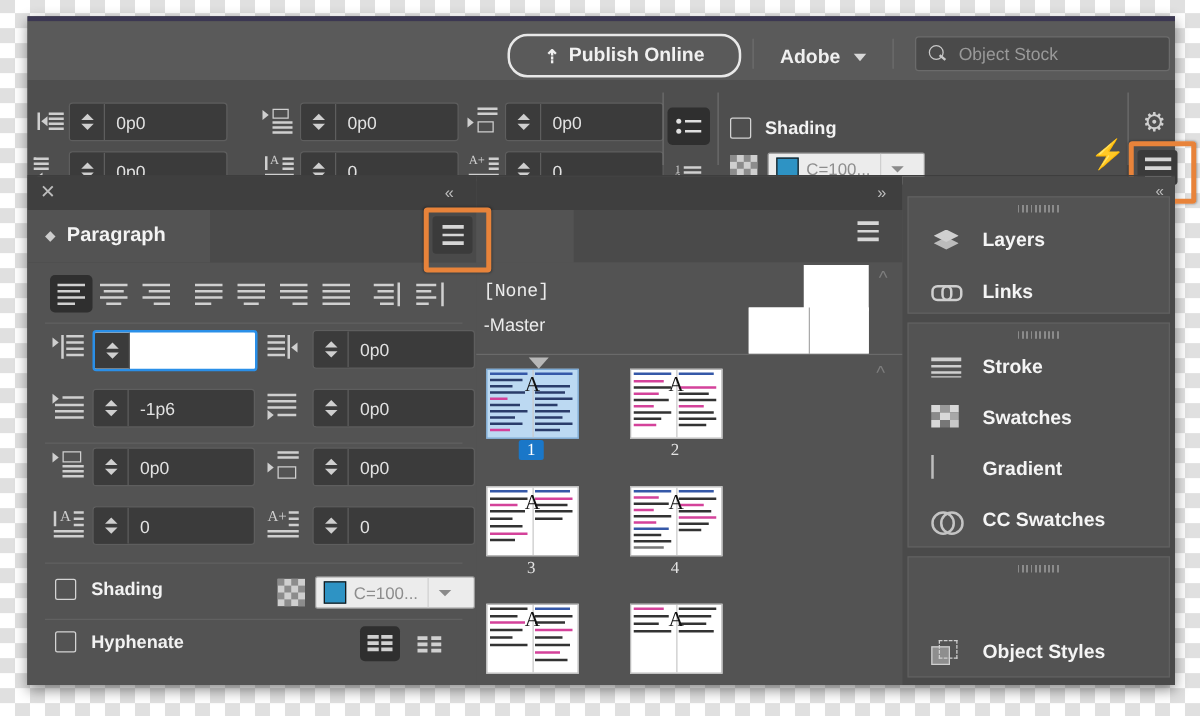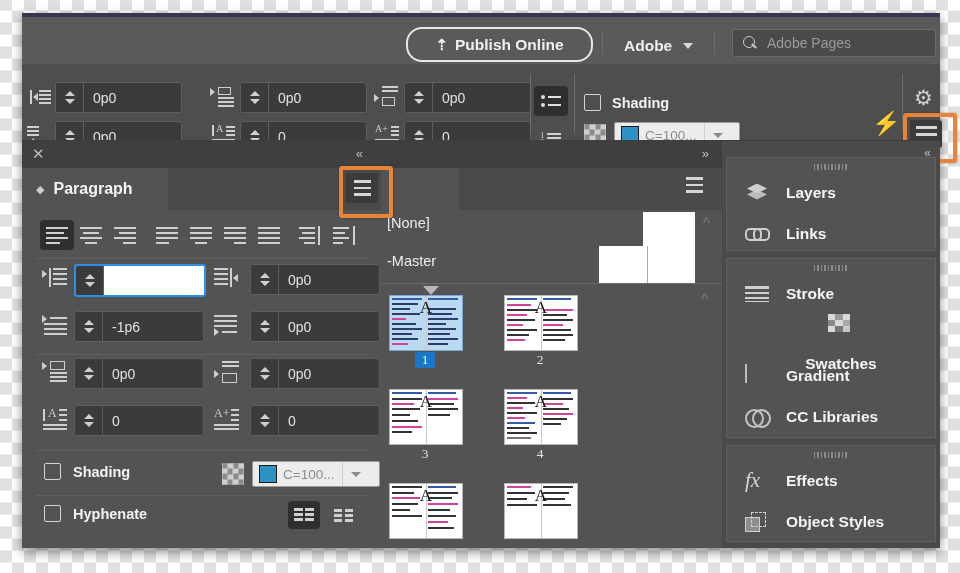--- a/index.html
+++ b/index.html
@@ -189,21 +189,21 @@
     <div class="forums">
       <span>Adobe</span>
       <span class="caret"></span>
     </div>
     <div class="vsep" style="left:692px;"></div>
     <div class="stock">
       <span class="magn">
             <i class="c"></i>
             <i class="h"></i>
           </span>
-      <span>Adobe Pages</span>
+      <span>Object Stock</span>
     </div>
   </div>
 
   <div class="ctrlstrip">
 
     <div class="ficon" style="left:5px;top:21px;">
       <div class="vb" style="left:3px;top:5px;height:14px;"></div>
       <div class="ar" style="left:6px;top:8px;transform:rotate(180deg);"></div>
       <div class="ln" style="left:12px;top:5px;width:12px;"></div>
       <div class="ln" style="left:12px;top:9px;width:12px;"></div>
@@ -630,21 +630,21 @@
     <div class="pgtabrest"></div>
     <div style="position:absolute;left:305px;top:36px;display:flex;align-items:center;justify-content:center;">
       <span class="hamb sm">
             <i></i>
             <i></i>
             <i></i>
           </span>
     </div>
 
     <div class="masters">
-      <div class="mrow" style="left:6px;top:5px;">[None]</div>
+      <div class="mrow" style="left:6px;top:16px;font-family:Liberation Mono, monospace;">[None]</div>
       <div class="mthumb" style="left:262px;top:2px;width:52px;height:37px;"></div>
       <div class="mrow" style="left:6px;top:43px;">-Master</div>
       <div class="mthumb spread" style="left:218px;top:36px;width:96px;height:37px;">
             <div></div>
             <div></div>
           </div>
       <span class="scrollchev" style="left:322px;top:4px;">^</span>
     </div>
     <div class="msep"></div>
 
@@ -815,21 +815,21 @@
       <span class="grip"></span>
       <div class="dockitem" style="top:14px;">
         <span class="dockico di-stroke">
           <i style="top:3px;height:3.5px;"></i>
               <i style="top:9px;height:2.5px;"></i>
               <i style="top:14px;height:2px;"></i>
               <i style="top:18px;height:1.5px;"></i>
         </span>
         <span class="lbl">Stroke</span>
       </div>
-      <div class="dockitem" style="top:55px;flex-direction:column;">
+      <div class="dockitem" style="top:55px;">
         <span class="dockico">
           <span class="di-swatch">
             <span style="background:#d8d8d8"></span>
                 <span style="background:#9a9a9a"></span>
                 <span style="background:#d8d8d8"></span>
             <span style="background:#8a8a8a"></span>
                 <span style="background:#d8d8d8"></span>
                 <span style="background:#a8a8a8"></span>
             <span style="background:#d8d8d8"></span>
                 <span style="background:#777"></span>
@@ -840,30 +840,26 @@
       </div>
       <div class="dockitem" style="top:96px;">
         <span class="dockico"><span class="di-grad"></span></span>
         <span class="lbl">Gradient</span>
       </div>
       <div class="dockitem" style="top:137px;">
         <span class="dockico di-cc">
           <i class="o" style="left:0;top:3px;"></i>
               <i class="o" style="left:7px;top:3px;"></i>
         </span>
-        <span class="lbl">CC Libraries</span>
+        <span class="lbl">CC Swatches</span>
       </div>
     </div>
 
     <div class="dockgroup" style="top:304px;height:97px;">
       <span class="grip"></span>
-      <div class="dockitem" style="top:14px;">
-        <span class="dockico"><span class="di-fx">fx</span></span>
-        <span class="lbl">Effects</span>
-      </div>
       <div class="dockitem" style="top:55px;">
         <span class="dockico di-obj">
           <i class="sq" style="left:0;top:6px;background:#8e8e8e;"></i>
           <i class="sq" style="left:6px;top:1px;border-style:dashed;"></i>
         </span>
         <span class="lbl">Object Styles</span>
       </div>
     </div>
   </div>
 

